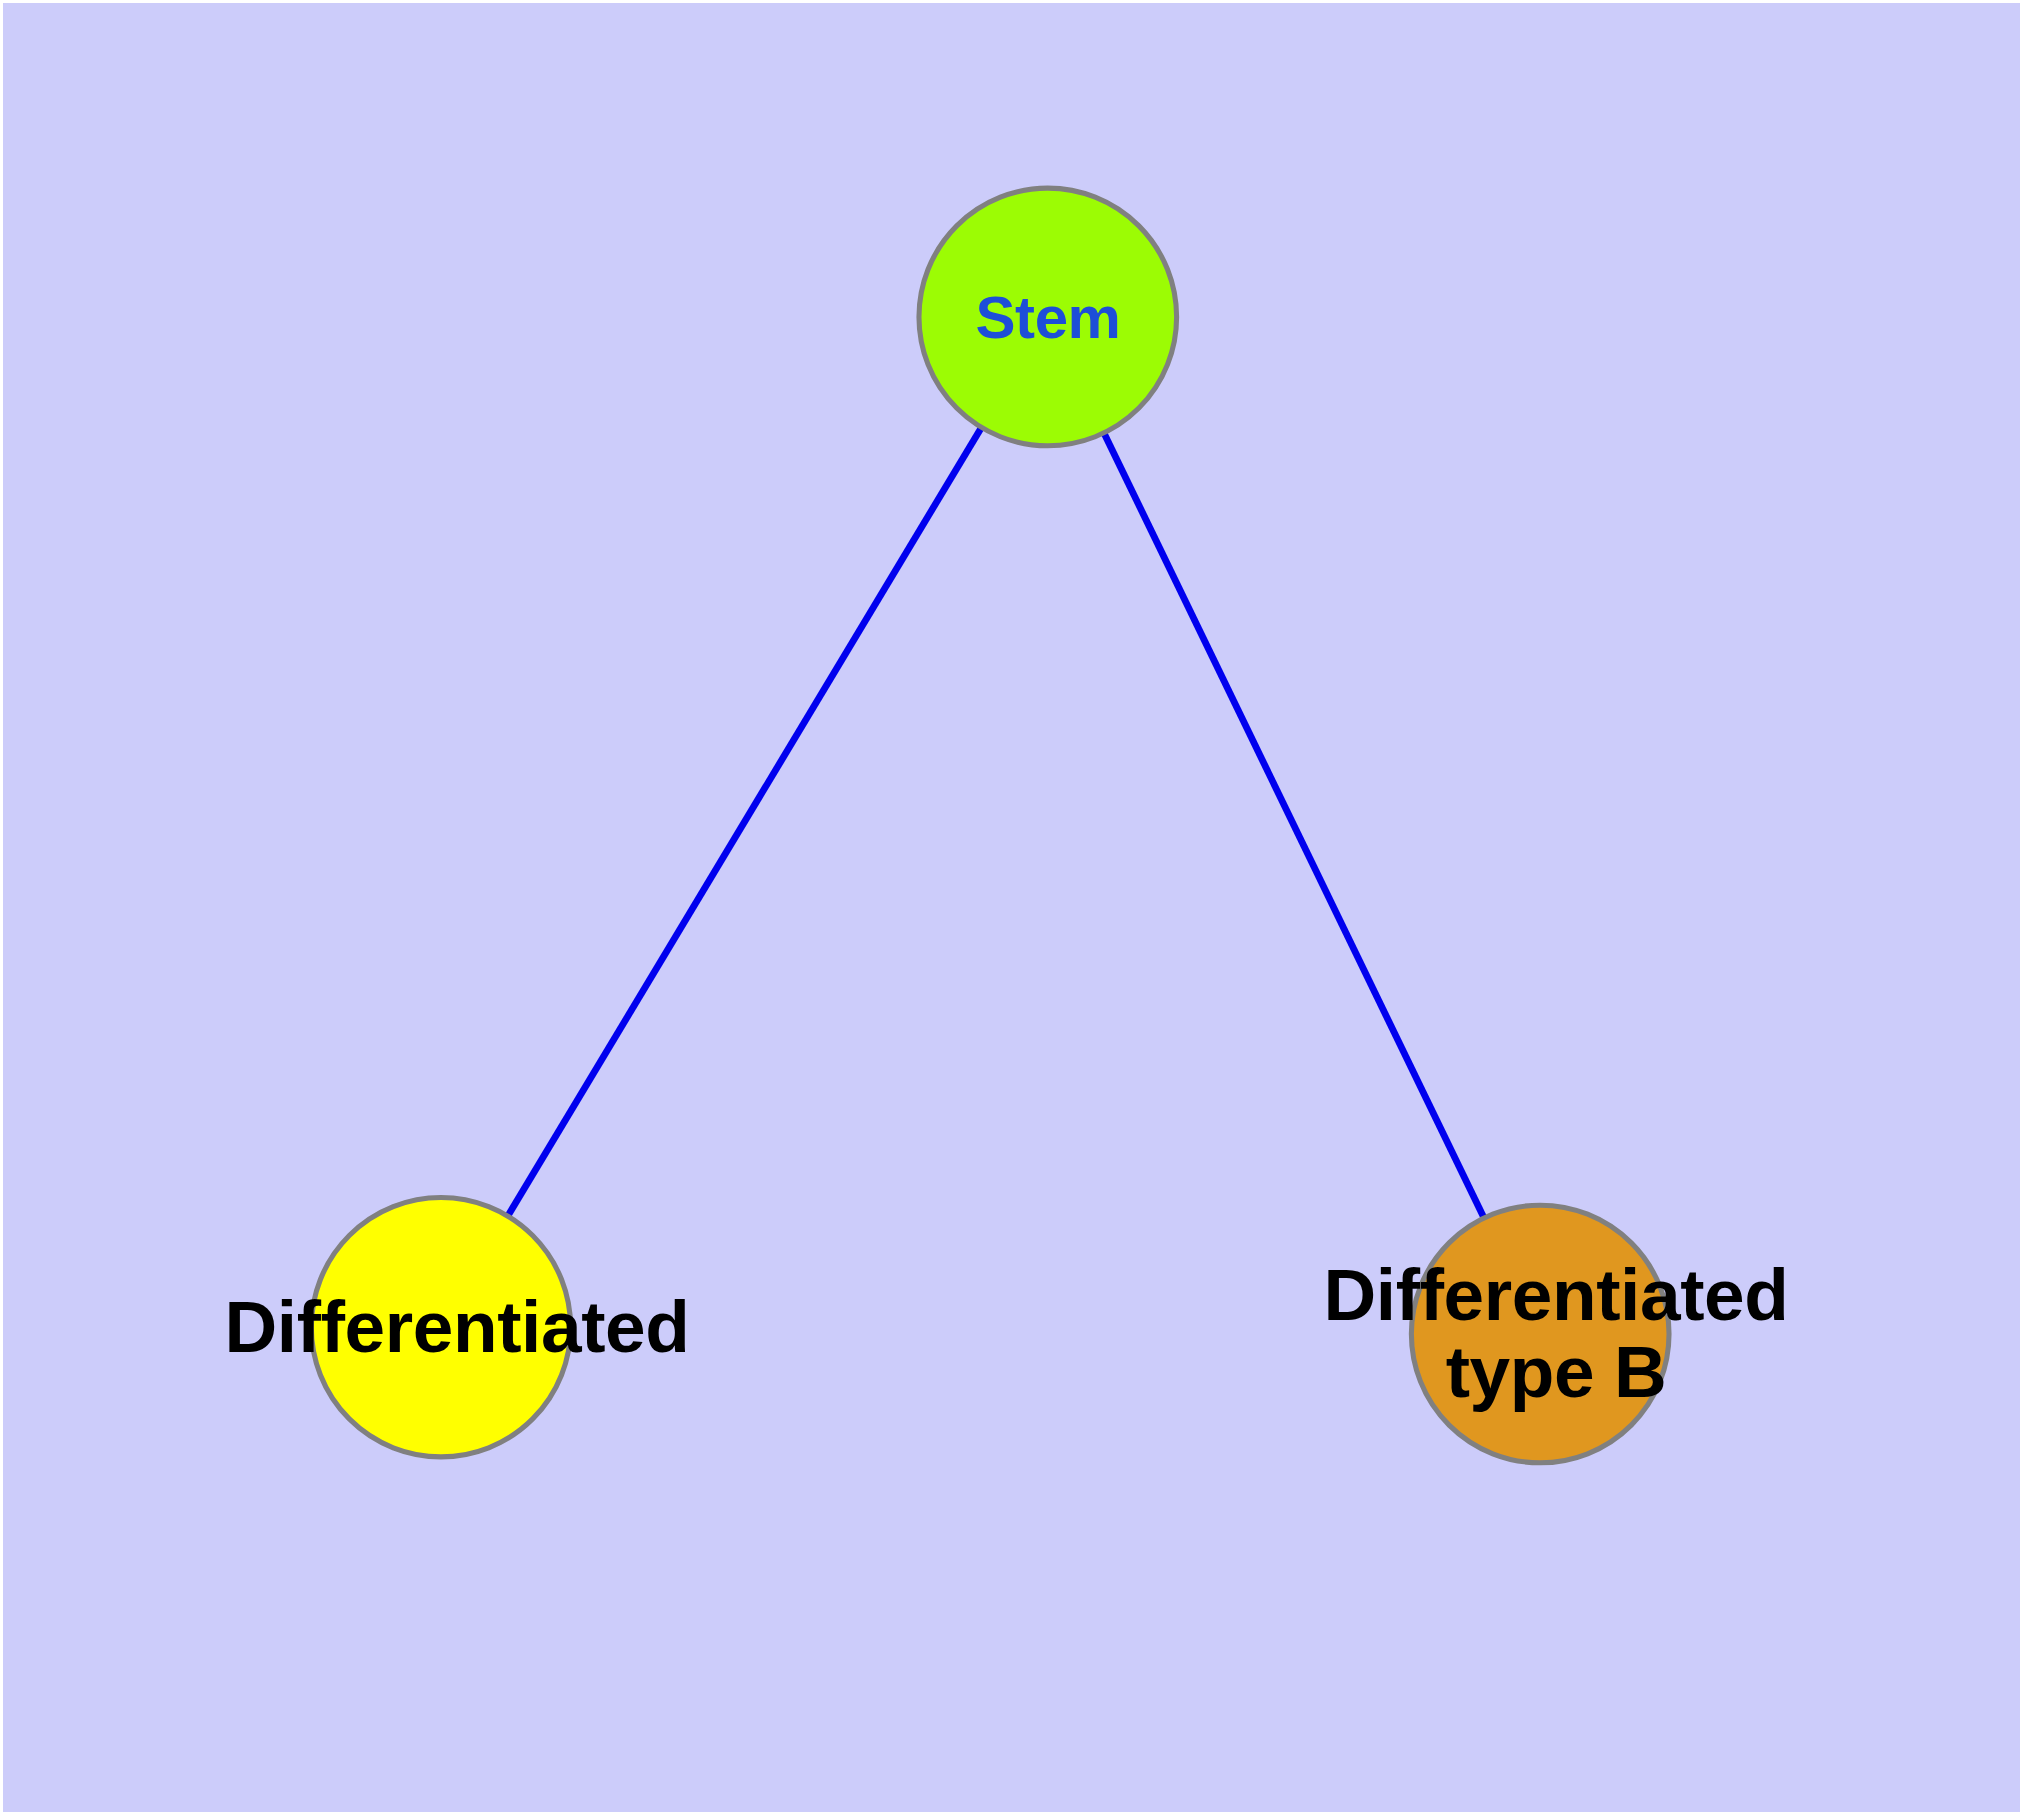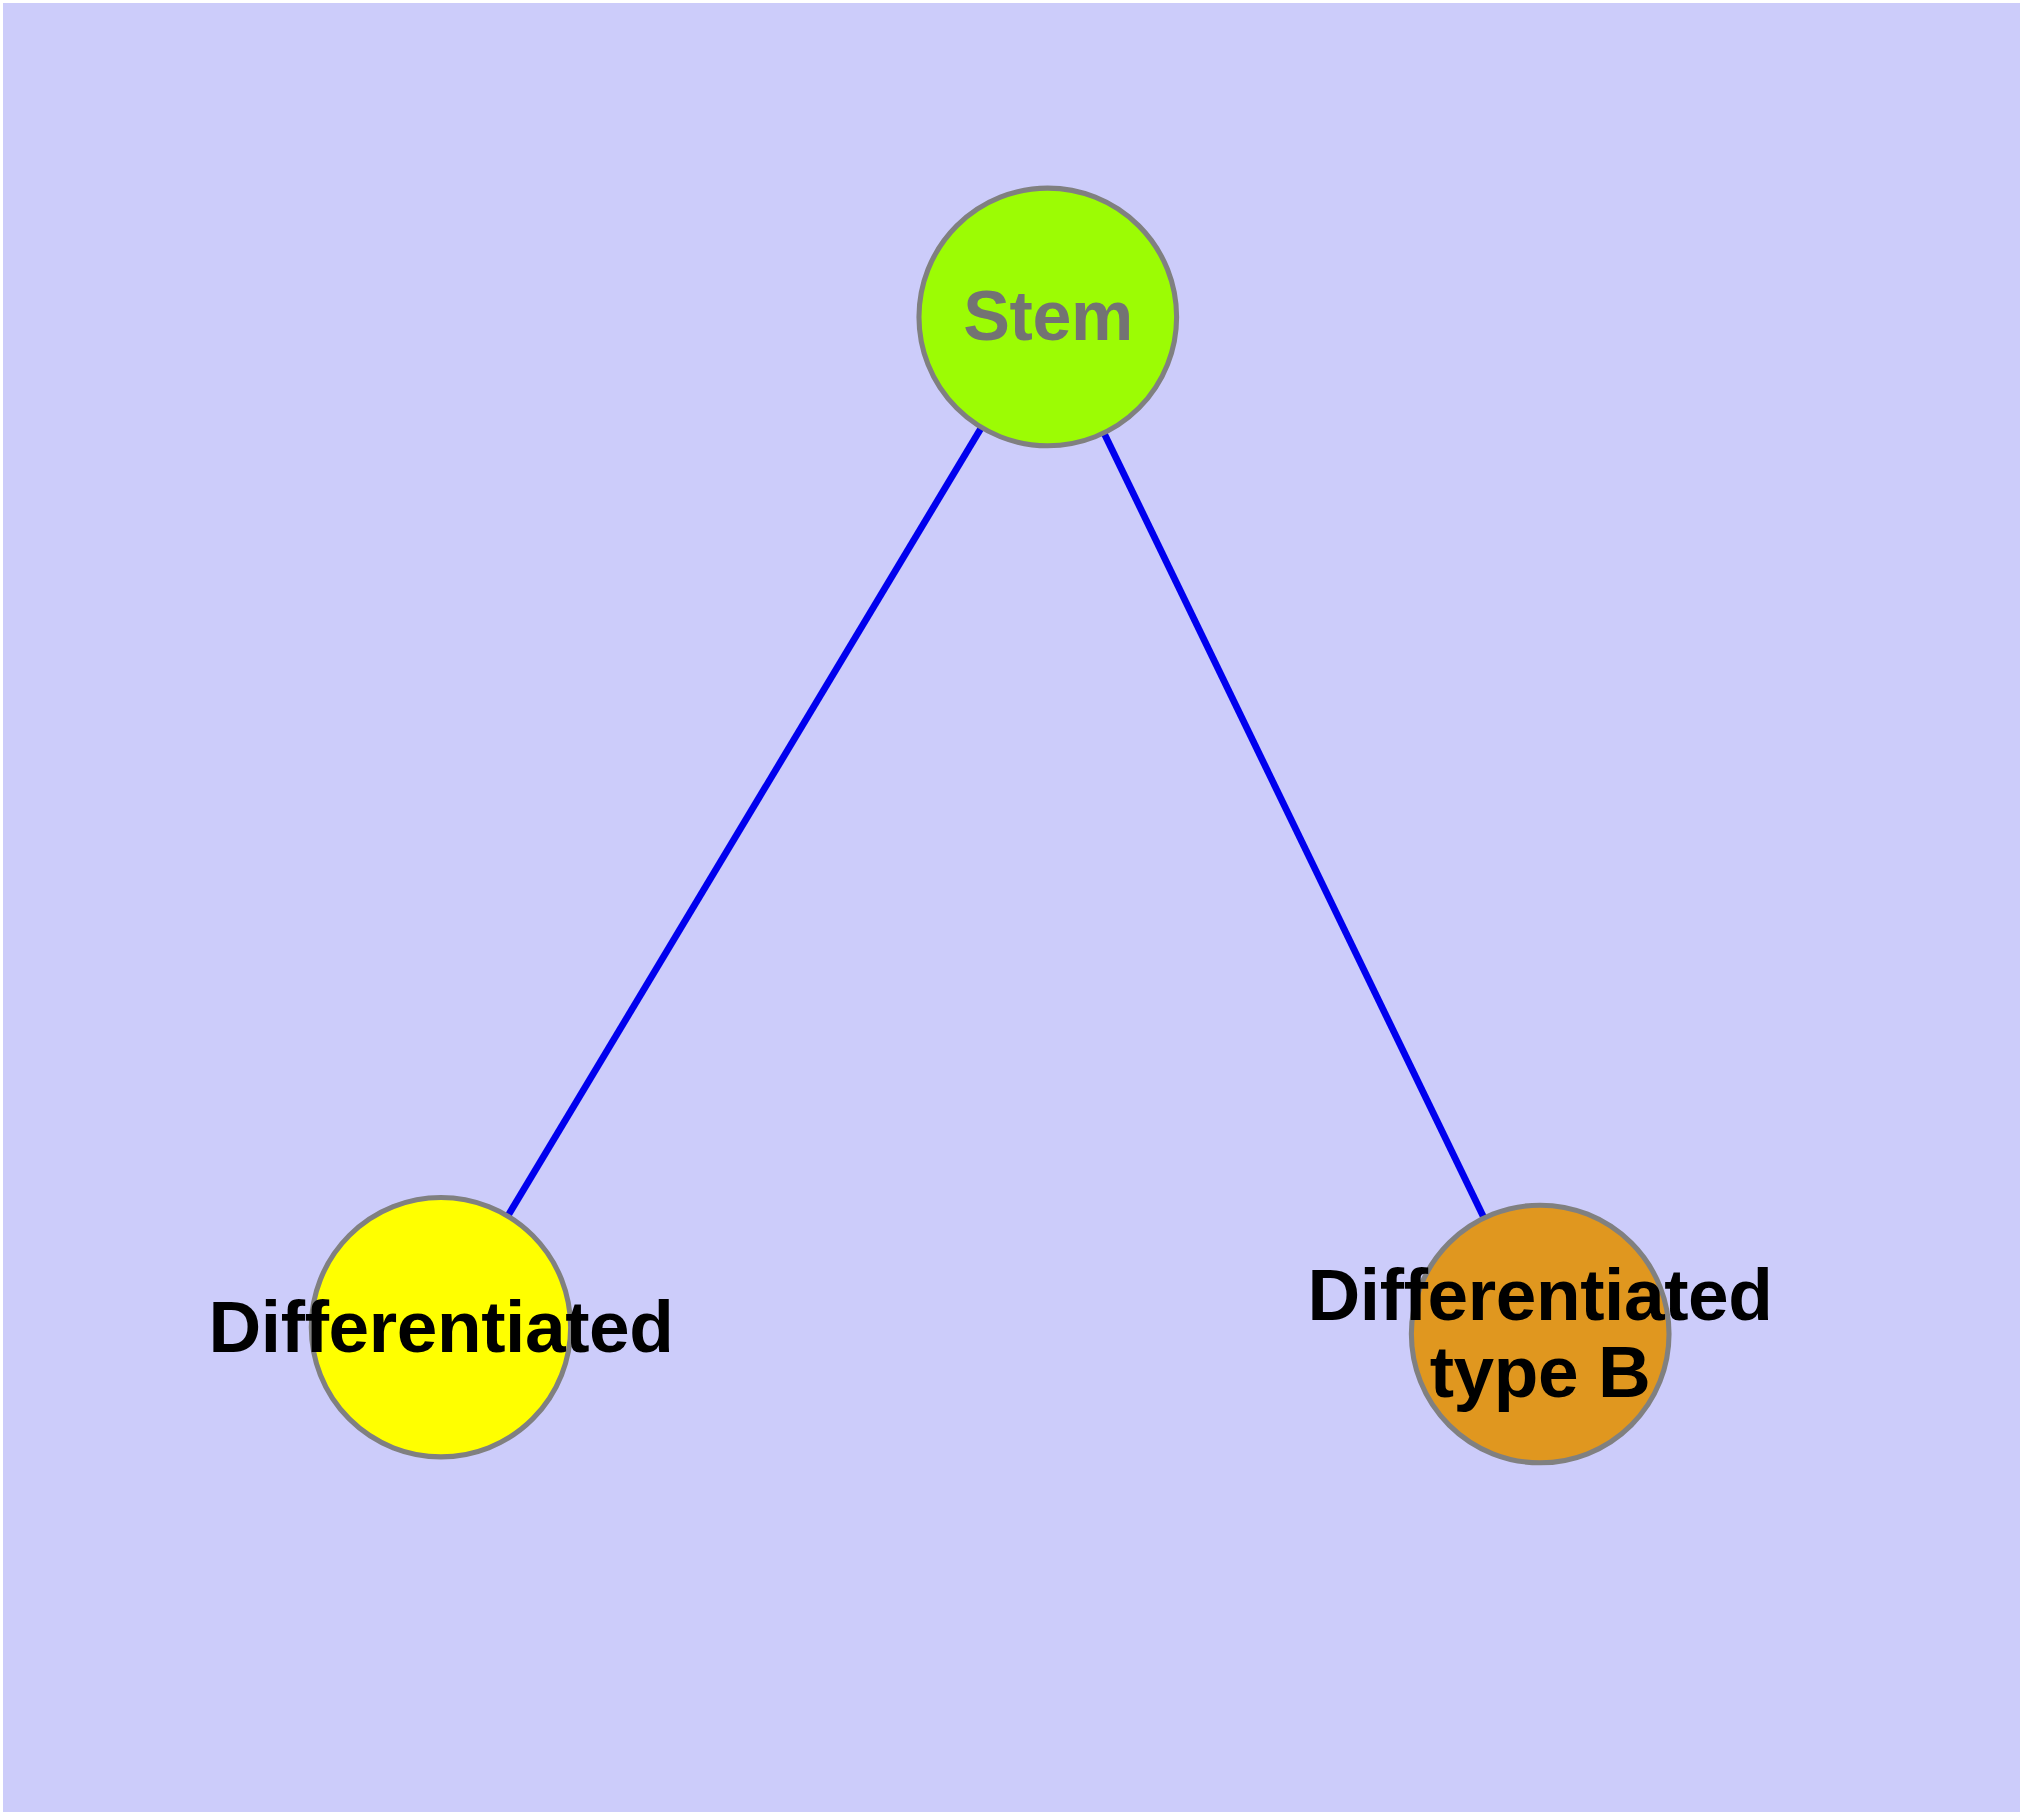--- a/index.html
+++ b/index.html
@@ -54,20 +54,21 @@
     pointer-events: none;
     transform: translate(-50%, -50%);
   }
 
   .node-label.root {
     font-size: 73px;
   }
 
   .node-label.leaf {
     font-size: 73px;
+    margin-left: 16px;
   }
 
   .label-line {
     display: block;
   }
 </style>
 </head>
 <body>
 
 <div id="graph-canvas">
@@ -79,21 +80,21 @@
       <line class="graph-edge" x1="1236" y1="374" x2="520" y2="1566" stroke="#0000ee" stroke-width="8" stroke-linecap="butt"></line>
       <line class="graph-edge" x1="1236" y1="374" x2="1817" y2="1574" stroke="#0000ee" stroke-width="8" stroke-linecap="butt"></line>
     </g>
     <g>
       <circle class="graph-node" cx="1236" cy="374" r="152" fill="#9cfc04" stroke="#808080" stroke-width="6"></circle>
       <circle class="graph-node" cx="520" cy="1566" r="153" fill="#ffff00" stroke="#808080" stroke-width="6"></circle>
       <circle class="graph-node" cx="1817" cy="1574" r="152" fill="#e0971f" stroke="#808080" stroke-width="6"></circle>
     </g>
   </svg>
 
-  <div class="node-label root" style="left: 1048px; top: 317px; color: #737373; font-size: 70px;">
+  <div class="node-label root" style="left: 1048px; top: 317px; color: #1d4ed8; font-size: 60px;">
     <span class="label-line">Stem</span>
   </div>
 
   <div class="node-label leaf" style="left: 441px; top: 1327px; color: rgb(0, 0, 0); font-size: 73px;">
     <span class="label-line">Differentiated</span>
   </div>
 
   <div class="node-label leaf" style="left: 1540px; top: 1334px; color: rgb(0, 0, 0); font-size: 73px;">
     <span class="label-line">Differentiated</span>
     <span class="label-line">type B</span>

